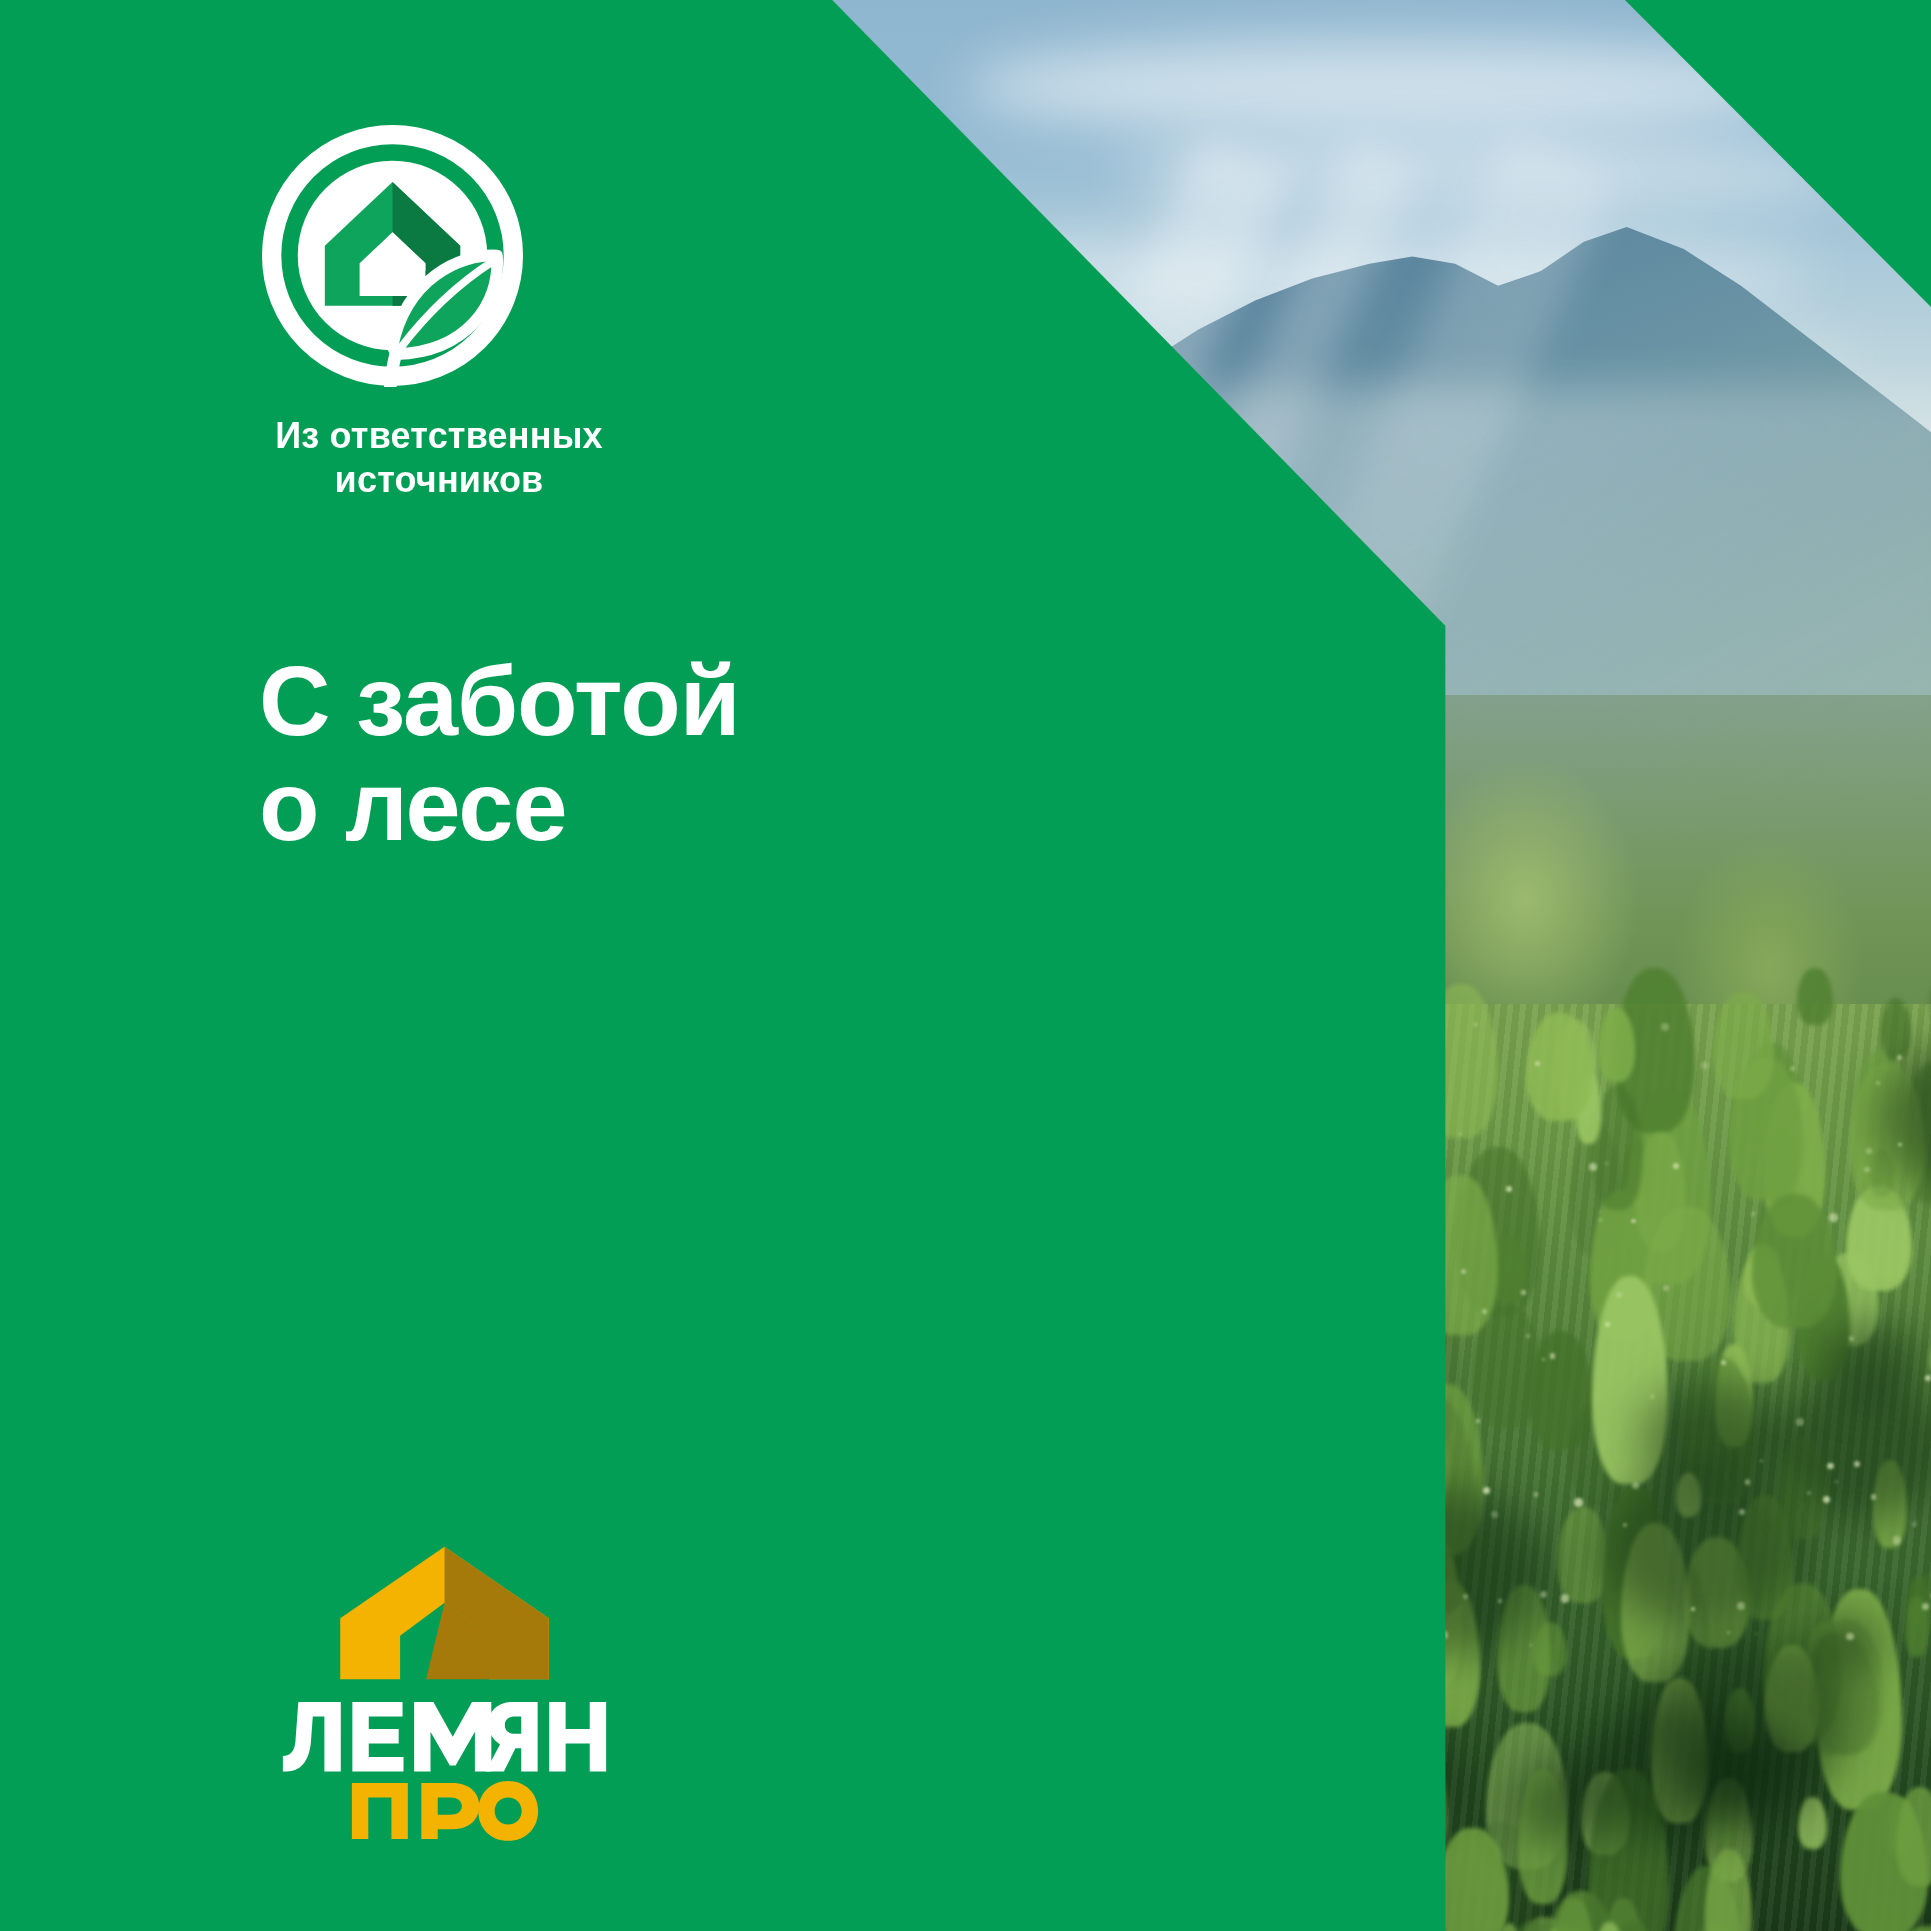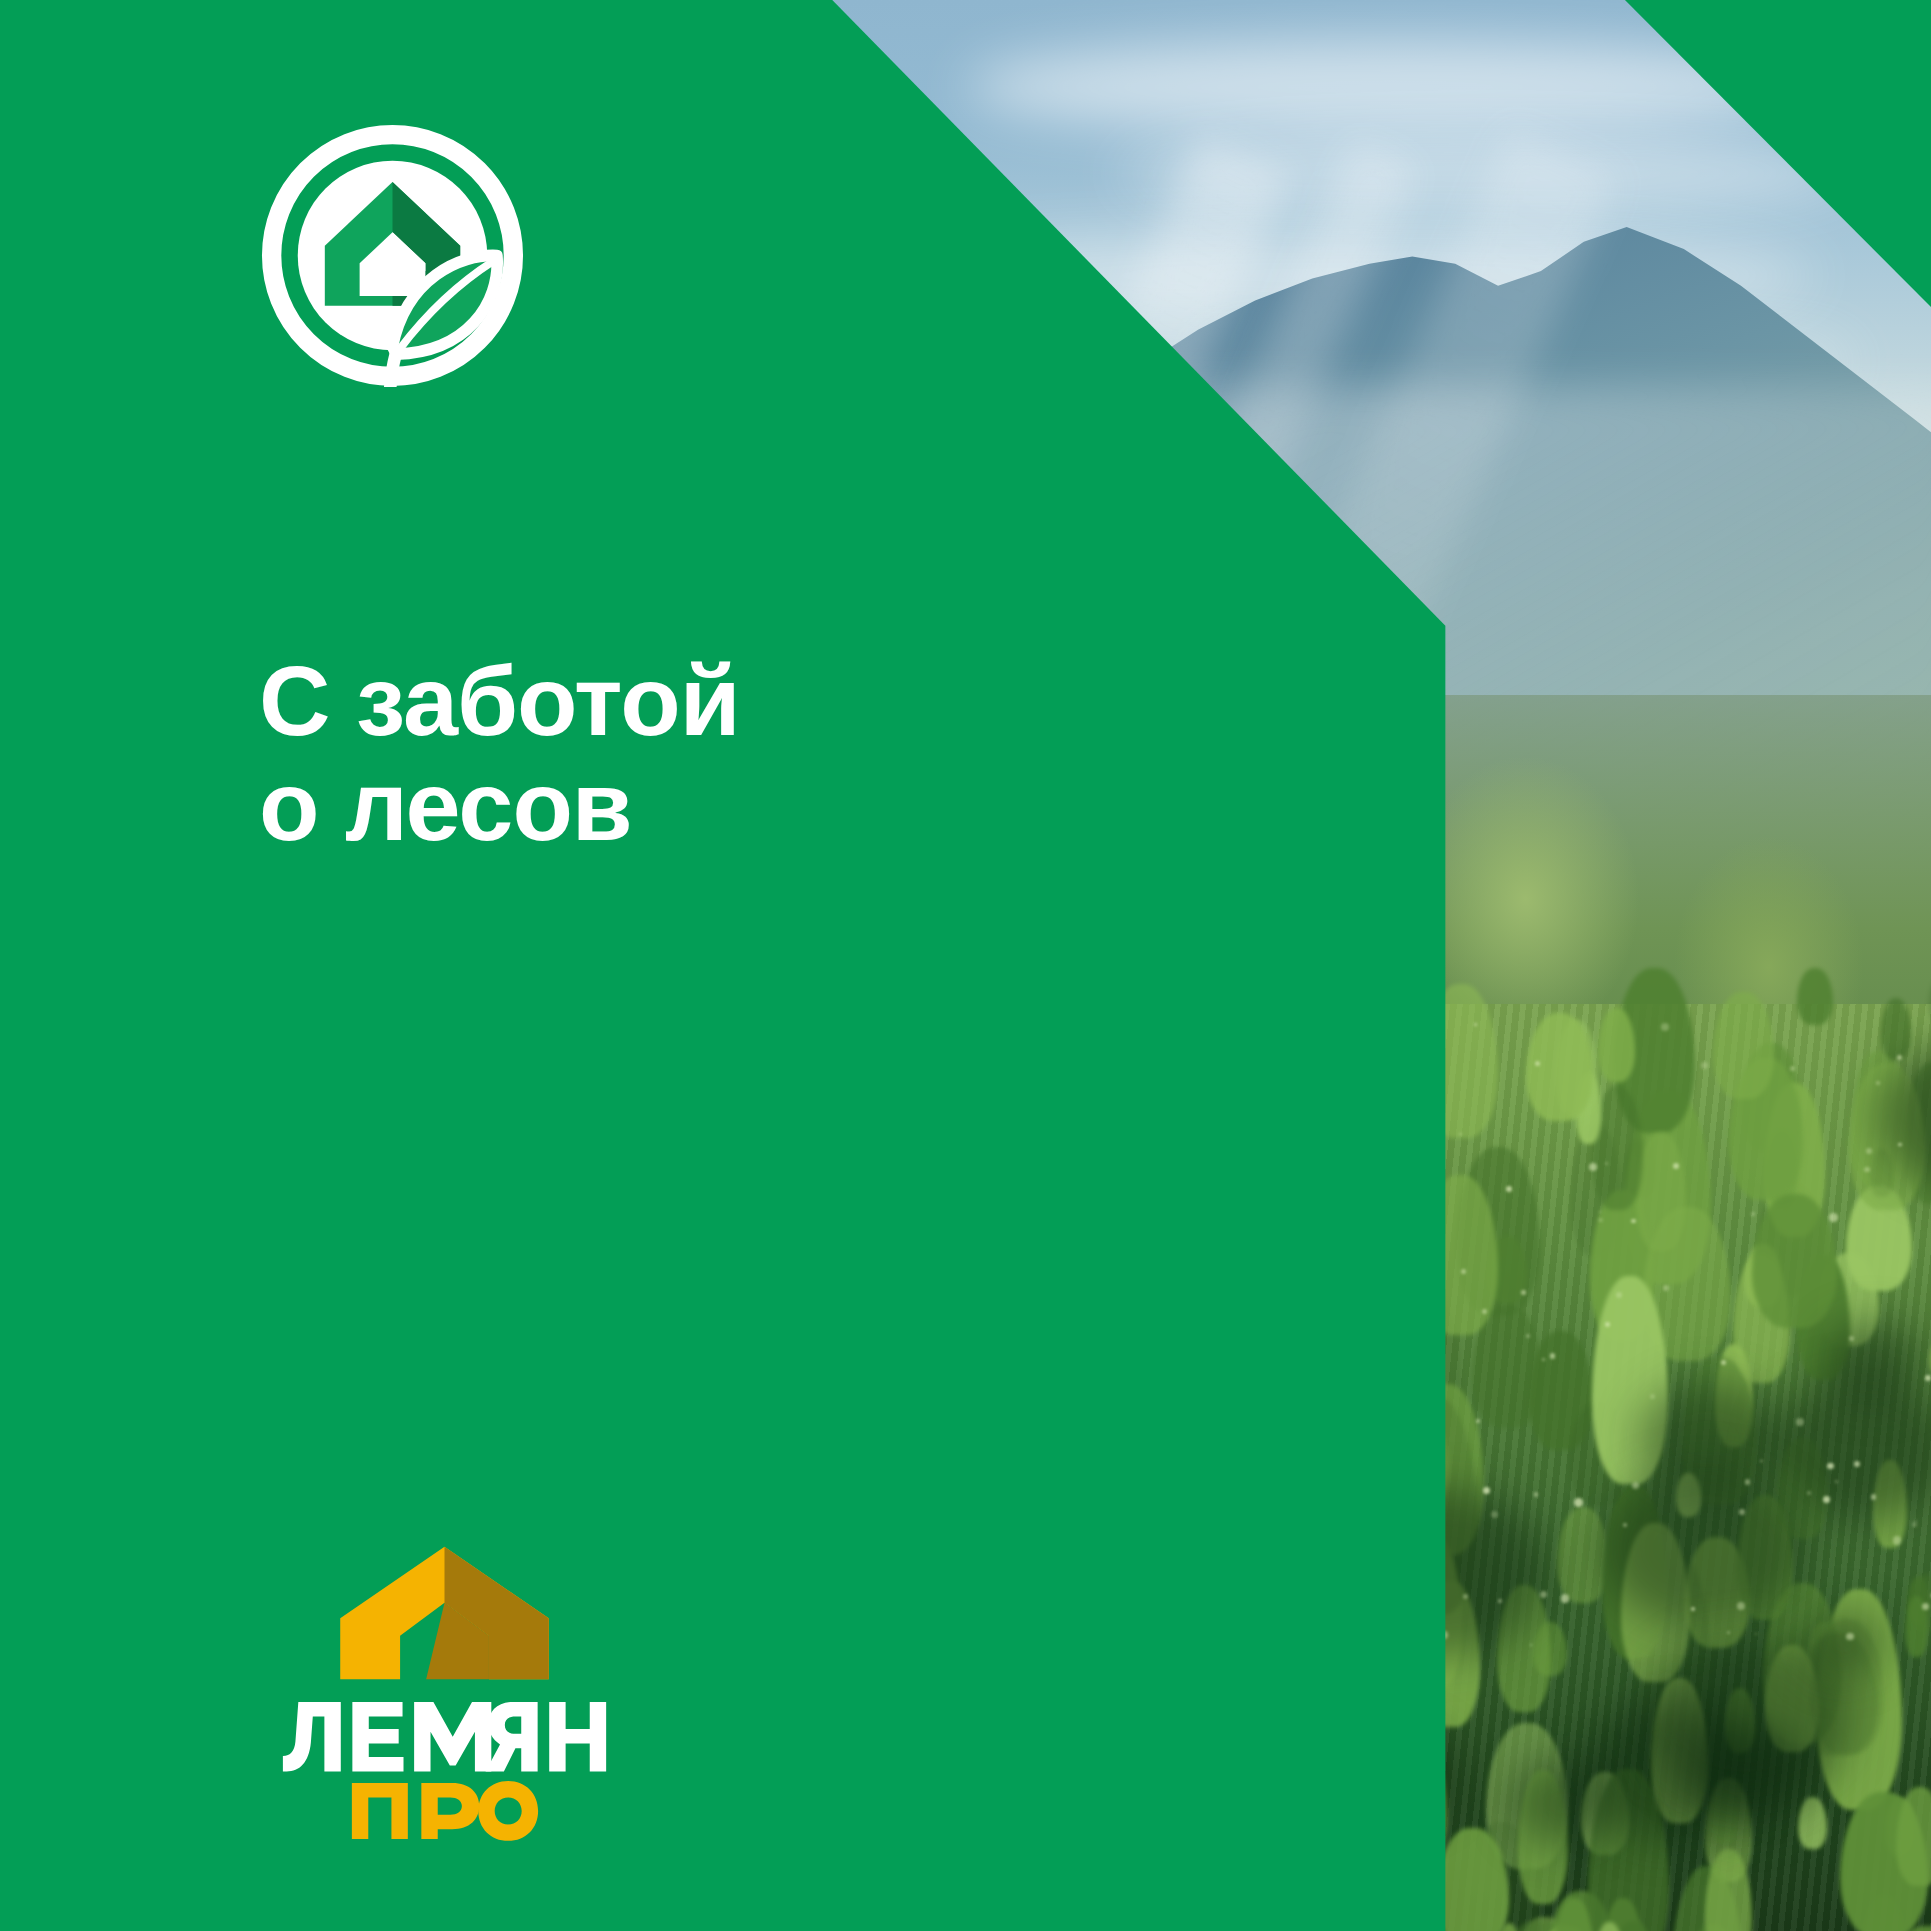--- a/index.html
+++ b/index.html
@@ -1003,24 +1003,26 @@
         <path d="M136 112 L170 144 L170 152 L136 152 Z" fill="#ffffff"></path>
 
         <path d="M133 292 C133 230 150 186 214 162" fill="none" stroke="#ffffff" stroke-width="13" stroke-linecap="round"></path>
 
         <path d="M136 230 C150 160 206 134 244 136 C248 186 212 236 140 238 Z" fill="#0FA45C"></path>
 
         <path d="M136 230 C150 160 206 134 244 136 C248 186 212 236 140 238 Z" fill="none" stroke="#ffffff" stroke-width="12" stroke-linejoin="round"></path>
 
         <path d="M144 232 C176 190 212 160 240 142" fill="none" stroke="#ffffff" stroke-width="8" stroke-linecap="round"></path>
       </svg>
+      <div class="eco-caption">Из ответственных
+источников</div>
     </div>
 
     <div class="headline">С заботой
-о лесов</div>
+о лесе</div>
 
 
     <div class="brand">
       <svg class="brand-roof" viewBox="0 0 380 145">
 
         <path d="M190 4 L298 78 L298 141 L236 141 L236 96 L190 62 L144 96 L144 141 L82 141 L82 78 Z" fill="#F5B301"></path>
 
         <path d="M190 4 L298 78 L298 141 L236 141 L236 96 L190 62 Z" fill="#A57A0B"></path>
 
         <path d="M190 62 L236 96 L236 141 L171 141 Z" fill="#A57A0B"></path>

